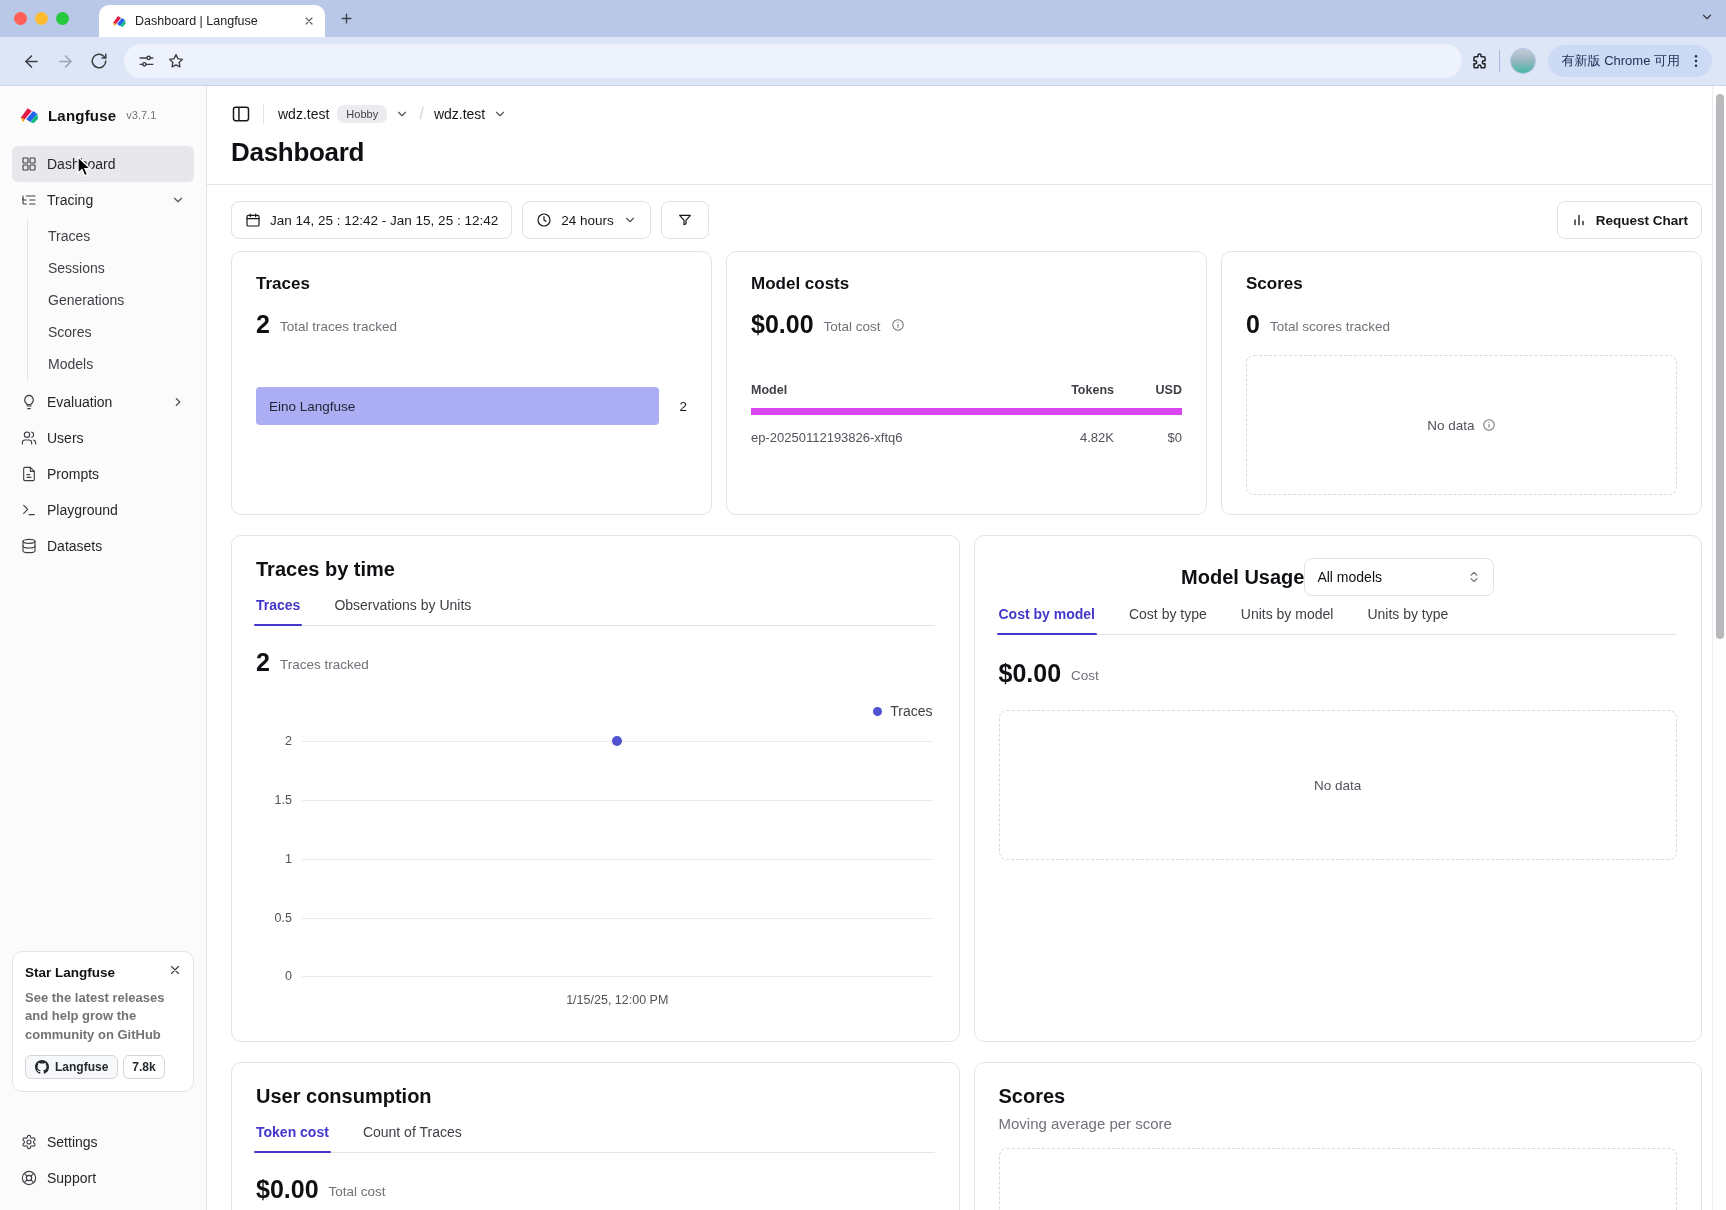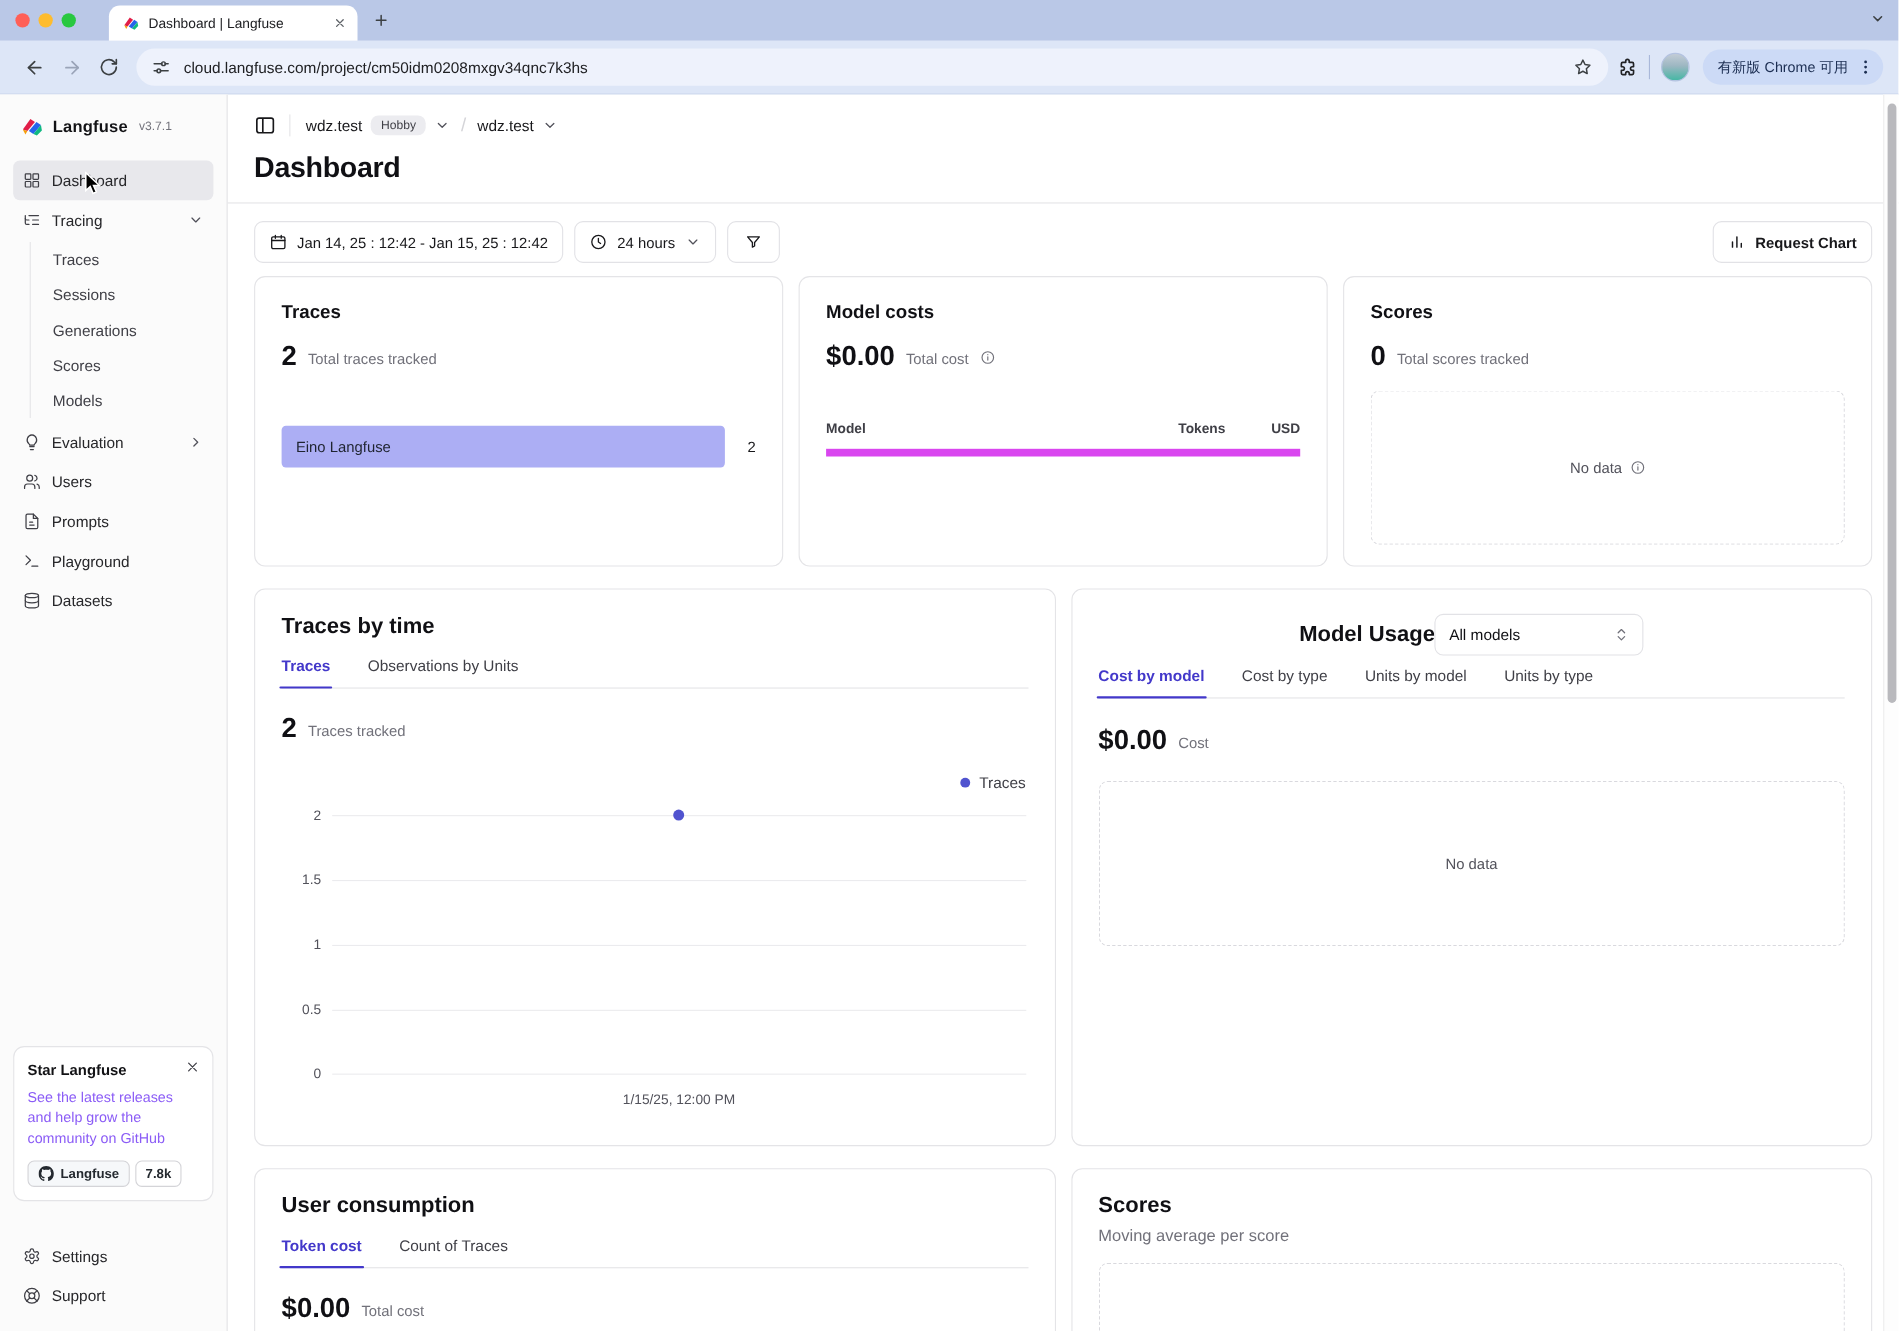--- a/index.html
+++ b/index.html
@@ -36,21 +36,21 @@
   .brand-version { font-size:11px; color:#71717a; margin-left:2px; }
   .nav-item { height:36px; display:flex; align-items:center; gap:10px; padding:0 9px; border-radius:6px; font-size:14px; color:#27272a; cursor:pointer; }
   .nav-item.active { background:#e8e8ec; }
   .nav-item .grow { flex:1; }
   .subnav { margin:2px 0 4px 15px; border-left:1px solid #e4e4e7; }
   .sub-item { height:32px; display:flex; align-items:center; padding-left:20px; font-size:14px; color:#3f3f46; cursor:pointer; border-radius:6px; }
   .sidebar-spacer { flex:1; }
   .star-card { border:1px solid #e4e4e7; background:#fff; border-radius:10px; padding:13px 12px 12px; position:relative; margin-bottom:32px; }
   .star-title { font-size:13.5px; font-weight:700; color:#121215; }
   .star-close { position:absolute; top:11px; right:11px; cursor:pointer; }
-  .star-body { font-size:13px; color:#8b5cf6; line-height:1.42; margin-top:9px; width:150px; }
+  .star-body { font-size:13px; color:#737373; line-height:1.42; margin-top:9px; width:150px;font-weight:bold; }
   .badges { display:flex; align-items:center; margin-top:11px; }
   .gh-badge { display:flex; align-items:center; gap:6px; border:1px solid #d4d4d8; border-radius:6px; padding:4px 9px; font-size:12px; font-weight:700; color:#24292f; background:#f6f8fa; cursor:pointer; }
   .star-count { border:1px solid #d4d4d8; border-radius:6px; padding:4px 8px; font-size:12px; font-weight:700; color:#24292f; background:#fff; margin-left:5px; cursor:pointer; }
 
   
   .main { flex:1; padding:0 24px; min-width:0; }
   .main-header { padding:14px 24px 16px; margin:0 -24px; border-bottom:1px solid #e4e4e7; }
   .breadcrumb { display:flex; align-items:center; height:28px; }
   .bc-divider { width:1px; height:20px; background:#e4e4e7; margin:0 14px 0 12px; }
   .bc-group { display:flex; align-items:center; gap:8px; cursor:pointer; }
@@ -172,21 +172,20 @@
   </span>
   <div class="urlbar">
     <span>
       <svg width="17" height="17" viewBox="0 0 24 24" fill="none" stroke="#3c4043" stroke-width="1.9" stroke-linecap="round">
           <path d="M3 7h10M17 7h4"></path>
           <circle cx="15" cy="7" r="2.4"></circle>
           <path d="M3 16h4M11 16h10"></path>
           <circle cx="9" cy="16" r="2.4"></circle>
         </svg>
     </span>
-    <span class="url-text">cloud.langfuse.com/project/cm50idm0208mxgv34qnc7k3hs</span>
     <span class="iconbtn">
       <svg width="18" height="18" viewBox="0 0 24 24" fill="none" stroke="#3c4043" stroke-width="1.8" stroke-linejoin="round">
           <path d="M12 3.5l2.6 5.4 5.9.85-4.3 4.15 1 5.9-5.2-2.75-5.2 2.75 1-5.9L3.5 9.75l5.9-.85z"></path>
         </svg>
     </span>
   </div>
   <span class="iconbtn">
     <svg width="19" height="19" viewBox="0 0 24 24" fill="none" stroke="#202124" stroke-width="1.9" stroke-linejoin="round">
         <path d="M10 4.5a2 2 0 1 1 4 0V6h3.5a1.5 1.5 0 0 1 1.5 1.5V11h-1.5a2 2 0 1 0 0 4H19v3.5a1.5 1.5 0 0 1-1.5 1.5H14v-1.5a2 2 0 1 0-4 0V20H6.5A1.5 1.5 0 0 1 5 18.5V15h1.5a2 2 0 1 0 0-4H5V7.5A1.5 1.5 0 0 1 6.5 6H10z"></path>
       </svg>
@@ -475,20 +474,25 @@
                 <path d="M12 7.5v.2"></path>
               </svg>
           </span>
         </div>
         <div class="mc-table">
           <div class="mc-head">
             <span class="col-model">Model</span>
             <span class="col-tokens">Tokens</span>
             <span class="col-usd">USD</span>
           </div>
+          <div class="mc-row">
+            <span class="col-model">ep-20250112193826-xftq6</span>
+            <span class="col-tokens">4.82K</span>
+            <span class="col-usd">$0</span>
+          </div>
         </div>
       </div>
 
       <div class="card">
         <div class="card-title">Scores</div>
         <div class="metric">
           <span class="metric-value">0</span>
           <span class="metric-label">Total scores tracked</span>
         </div>
         <div class="empty-box" style="height:140px;margin-top:16px;">

